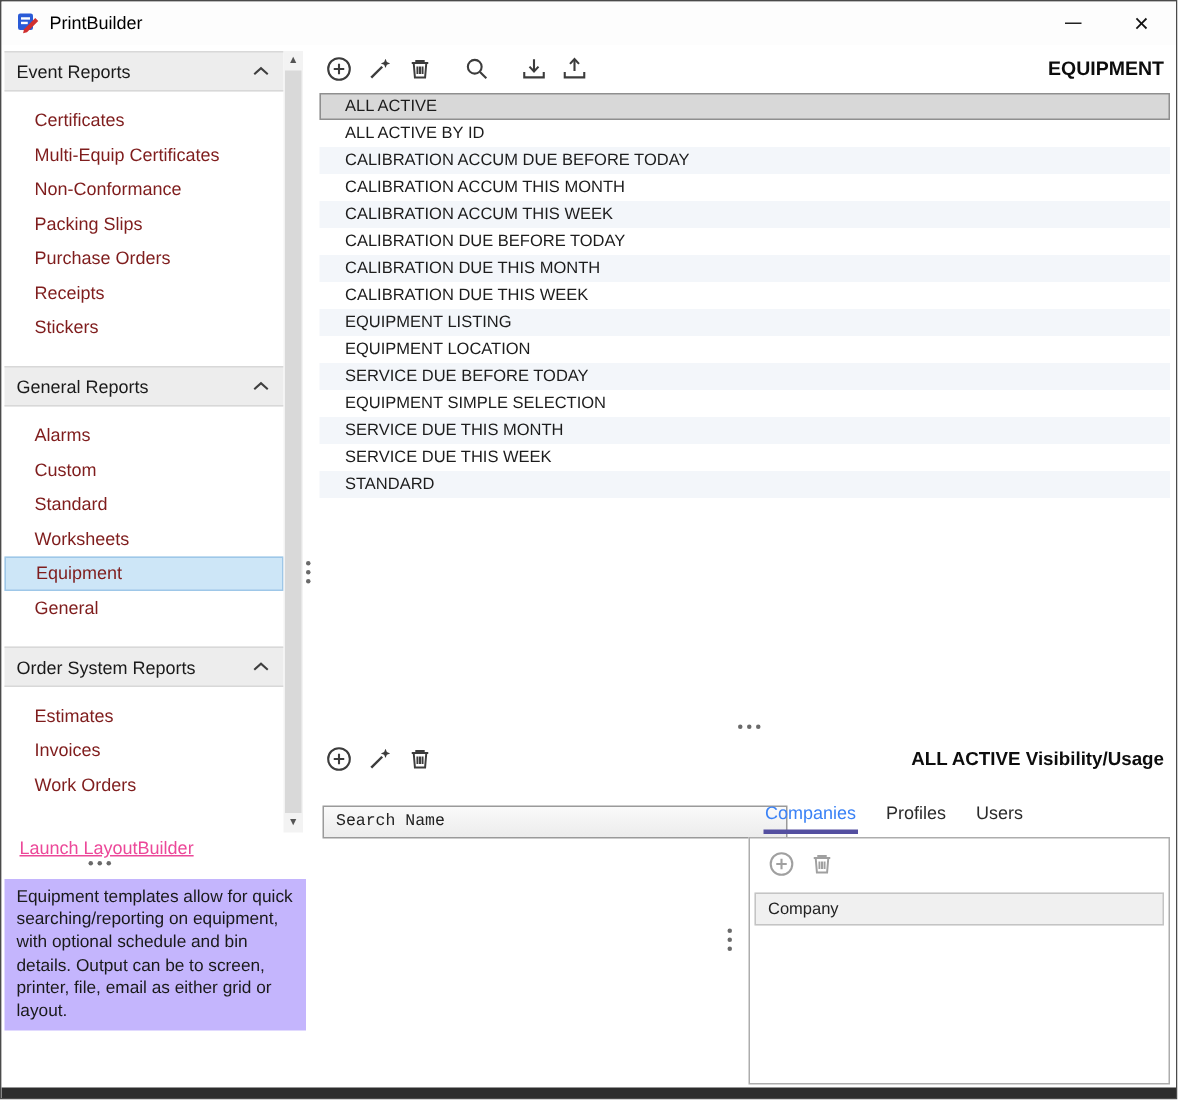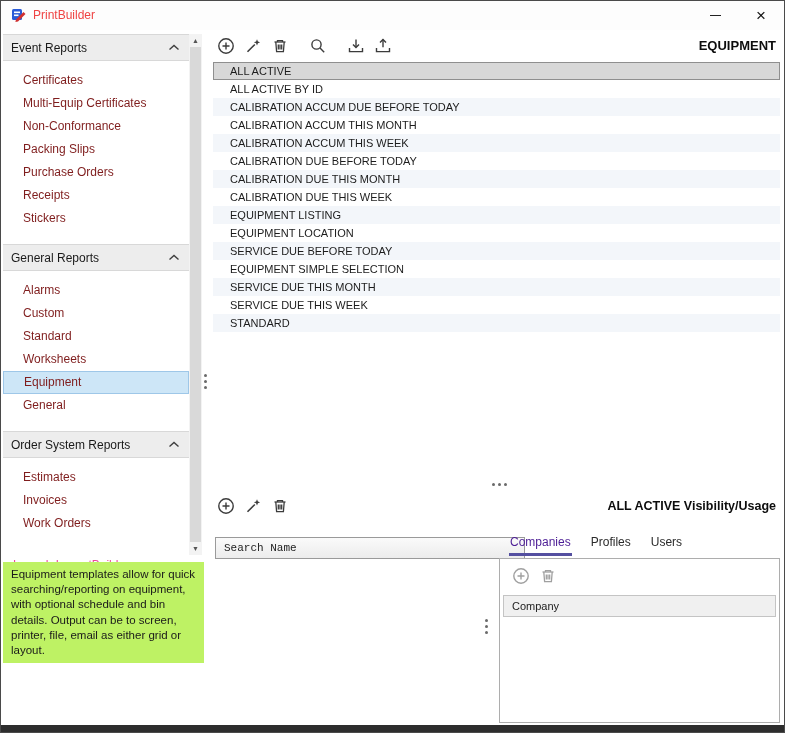--- a/index.html
+++ b/index.html
@@ -7,21 +7,21 @@
   body { font-family:"Liberation Sans", sans-serif; color:#1a1a1a; }
 
   .window {
     position:relative; width:785px; height:733px;
     background:#ffffff; border:1px solid #4a4a4a; overflow:hidden;
   }
 
   
   .titlebar { position:absolute; top:0; left:0; right:0; height:29px; background:#fdfdfd; }
   .app-icon { position:absolute; left:10px; top:6px; width:16px; height:16px; }
-  .win-title { position:absolute; left:32px; top:7px; font-size:12px; color:#ef4444; }
+  .win-title { position:absolute; left:32px; top:7px; font-size:12px; color:#000000; }
   .win-btn { position:absolute; top:0; width:46px; height:29px; display:flex; align-items:center; justify-content:center; cursor:default; }
   .btn-min { right:46px; }
   .btn-close { right:0; font-size:17px; color:#111; }
   .min-line { width:11px; height:1px; background:#222; display:block; }
 
   
   .sidebar { position:absolute; left:0; top:29px; width:206px; bottom:7px; background:#fff; }
   .side-content { position:absolute; left:2px; top:4px; width:186px; }
   .section-header {
     height:27px; background:#ededed; border-top:1px solid #d8d8d8; border-bottom:1px solid #d8d8d8;
@@ -37,21 +37,21 @@
   .sb-thumb { position:absolute; top:13px; bottom:13px; left:1px; right:1px; background:#d9d9d9; }
   .sb-btn.down { position:absolute; bottom:0; left:0; right:0; }
 
   .launch-link { position:absolute; left:12px; top:528px; font-size:12px; color:#ec4899; text-decoration:underline; cursor:pointer; }
   .grip-h { display:flex; align-items:center; }
   .grip-h i { width:3px; height:3px; background:#6a6a6a; border-radius:50%; display:inline-block; margin:0 1.5px; }
   .grip-v { display:flex; flex-direction:column; align-items:center; }
   .grip-v i { width:3px; height:3px; background:#6a6a6a; border-radius:50%; display:block; margin:1.5px 0; }
   .sidebar-grip { position:absolute; left:56px; top:544px; }
   .description {
-    position:absolute; left:2px; top:532px; width:201px; background:#bef264;
+    position:absolute; left:2px; top:556px; width:201px; background:#c4b5fd;
     padding:5px 8px; font-size:11.5px; line-height:1.32; color:#1a1a1a;
   }
 
   
   .main-toolbar { position:absolute; left:212px; top:31px; height:28px; display:flex; align-items:center; }
   .tool-btn { width:25px; height:25px; display:flex; align-items:center; justify-content:center; color:#3c3c3c; cursor:pointer; margin-right:2px; }
   .tool-btn.gap-before { margin-left:11px; }
   .tool-btn svg { display:block; }
   .equip-title { position:absolute; right:8px; top:37px; font-size:13px; font-weight:bold; color:#0d0d0d; }
 
@@ -68,21 +68,21 @@
   .col-header {
     font-size:11px; color:#222; padding-left:8px; display:flex; align-items:center;
     background:linear-gradient(#fafafa,#ececec); border:1px solid #9a9a9a; height:22px;
   }
   .search-header { position:absolute; left:214px; top:536px; width:310px;font-family:Liberation Mono, monospace; }
 
   
   .vis-title { position:absolute; right:8px; top:498px; font-size:12.5px; font-weight:bold; color:#0d0d0d; }
   .tabs { position:absolute; left:508px; top:531px; display:flex; height:24px; }
   .tab { font-size:12px; color:#2b2b2b; margin-right:18px; padding:3px 1px 4px 1px; border-bottom:3px solid transparent; cursor:pointer; }
-  .tab.active { color:#4c1d95; border-bottom-color:#544fa0; }
+  .tab.active { color:#3b82f6; border-bottom-color:#544fa0; }
   .vis-panel { position:absolute; left:498px; top:557px; width:281px; height:165px; border:1px solid #adadad; background:#fff; }
   .vis-toolbar { display:flex; align-items:center; padding:4px 0 3px 8px; }
   .vis-toolbar .tool-btn { color:#a0a0a0; }
   .company-header { margin:4px 3px 0 3px; background:#f0f0f0; border:1px solid #c4c4c4; }
 
   .left-grip { position:absolute; left:203px; top:371px; }
   .right-grip { position:absolute; left:484px; top:616px; }
 
   .bottom-band { position:absolute; left:0; right:0; bottom:0; height:7px; background:#2d2d2d; }
 </style>

